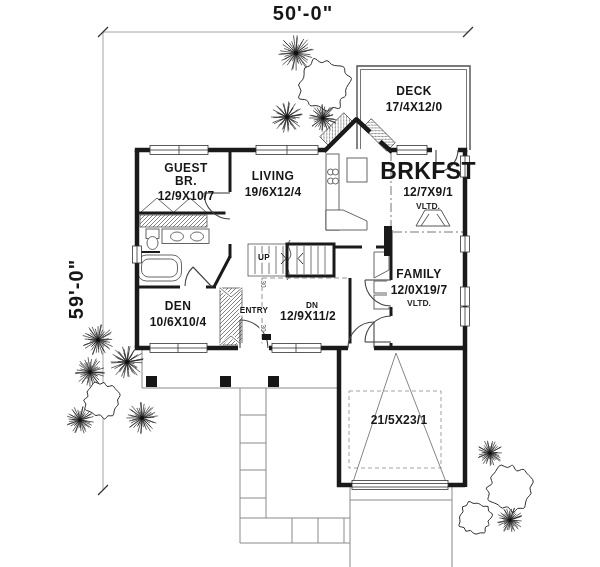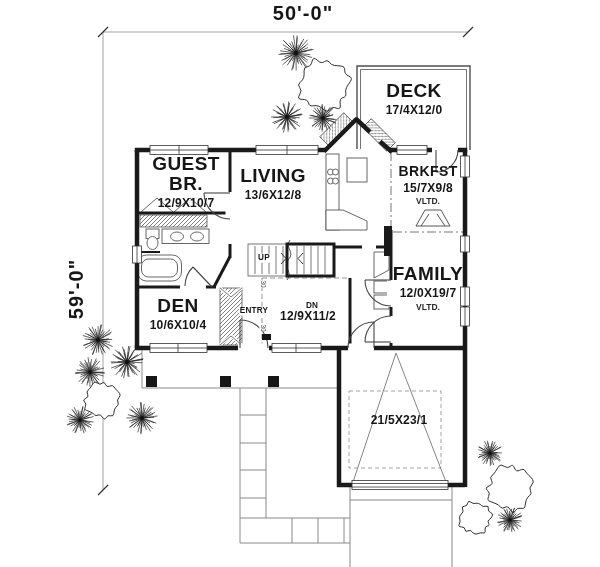--- a/index.html
+++ b/index.html
@@ -4,30 +4,30 @@
 <style>
   html,body{margin:0;padding:0;background:#fff;}
   .stage{position:relative;width:600px;height:567px;background:#ffffff;overflow:hidden;
          font-family:"Liberation Sans", sans-serif;color:#1a1a1a;}
   .stage svg{position:absolute;left:0;top:0;}
   .lbl{position:absolute;transform:translate(-50%,-50%);text-align:center;white-space:nowrap;
        color:#161616;line-height:1.05;}
   .dim{font-size:20px;font-weight:bold;letter-spacing:1px;}
   .dim-top{left:303px;top:13px;}
   .dim-left{left:76px;top:289px;transform:translate(-50%,-50%) rotate(-90deg);}
-  .room .rname{display:block;font-size:19px;font-weight:bold;letter-spacing:.4px;}
+  .room .rname{display:block;font-size:12px;font-weight:bold;letter-spacing:.4px;}
   .room .rdims{display:block;font-size:12px;font-weight:bold;margin-top:3px;letter-spacing:.2px;text-align:center;}
   .room .rnote{display:block;font-size:8.5px;font-weight:bold;color:#2a2a2a;margin-top:3px;}
   .r-deck{left:414px;top:99px;}
   .r-guest{left:186px;top:182px;}
   .r-living{left:273px;top:184px;}
   .r-kit{left:359px;top:195px;}
   .r-brkfst{left:428px;top:185px;}
-  .r-brkfst .rname{font-size:14px;}
-  .r-family{left:428px;top:288px;}
+  .r-brkfst .rname{font-size:23px;}
+  .r-family{left:419px;top:288px;}
   .r-den{left:178px;top:314px;}
   .r-dining{left:308px;top:315px;}
   .r-garage{left:399px;top:419px;}
   .small-lbl{font-size:8.2px;font-weight:600;letter-spacing:.2px;background:#fff;padding:0 1px;}
   .l-entry{left:254px;top:311px;}
   .l-up{left:264px;top:258px;font-weight:bold;text-align:right;}
   .l-dn{left:312px;top:258px;font-weight:bold;margin-top:48px;}
   .tiny{font-size:6.5px;color:#444;background:#fff;}
   .t-30a{left:263px;top:284px;transform:translate(-50%,-50%) rotate(90deg);}
   .t-30b{left:263px;top:328px;transform:translate(-50%,-50%) rotate(90deg);}
@@ -732,25 +732,25 @@
     <span class="rname">DECK</span>
     <span class="rdims">17/4X12/0</span>
   </div>
   <div class="lbl room r-guest">
     <span class="rname">GUEST</span>
     <span class="rname">BR.</span>
     <span class="rdims">12/9X10/7</span>
   </div>
   <div class="lbl room r-living">
     <span class="rname">LIVING</span>
-    <span class="rdims">13/6X12/8</span>
+    <span class="rdims">19/6X12/4</span>
   </div>
   <div class="lbl room r-brkfst">
     <span class="rname">BRKFST</span>
-    <span class="rdims">15/7X9/8</span>
+    <span class="rdims">12/7X9/1</span>
     <span class="rnote">VLTD.</span>
   </div>
   <div class="lbl room r-family">
     <span class="rname">FAMILY</span>
     <span class="rdims">12/0X19/7</span>
     <span class="rnote">VLTD.</span>
   </div>
   <div class="lbl room r-den">
     <span class="rname">DEN</span>
     <span class="rdims">10/6X10/4</span>

